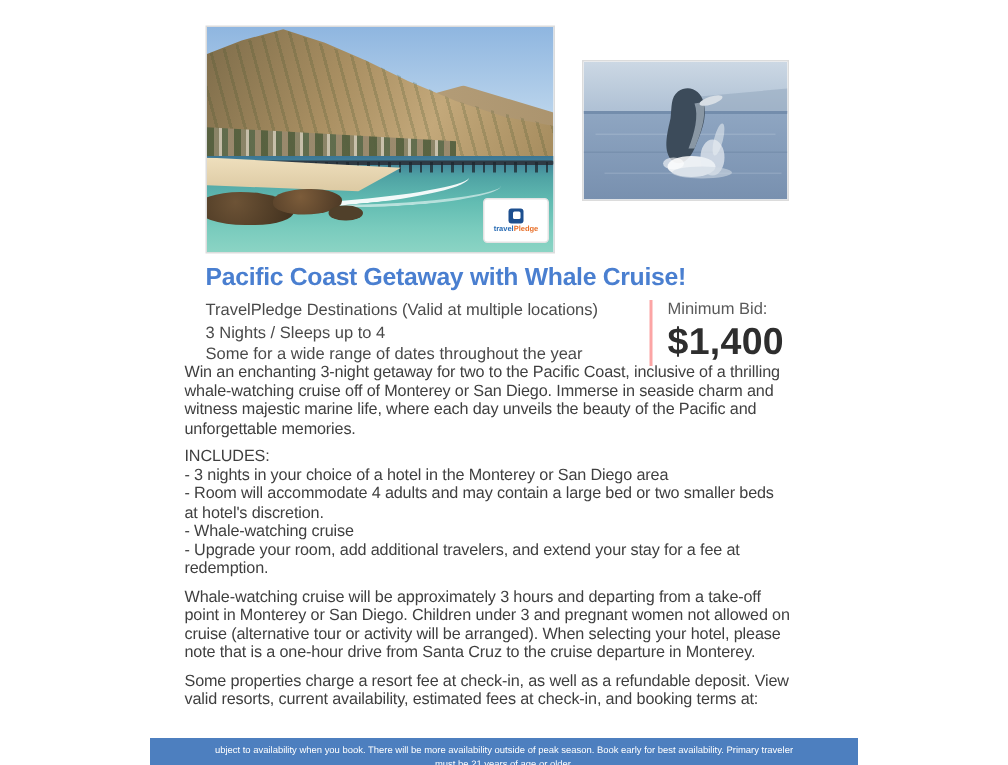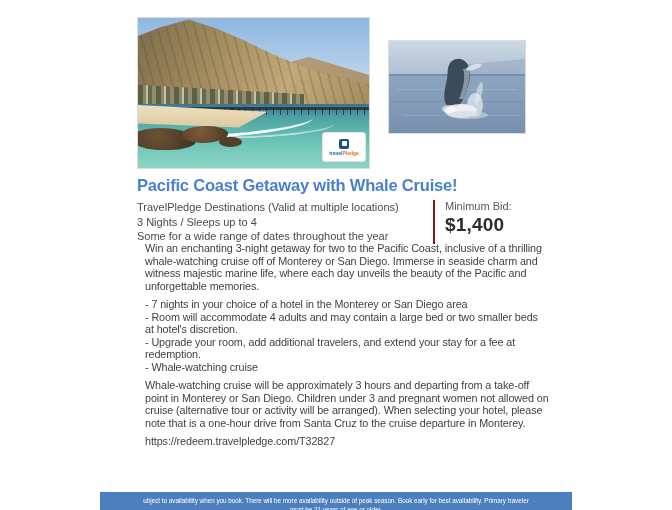--- a/index.html
+++ b/index.html
@@ -45,26 +45,26 @@
   .bp-logo-txt .t1{color:#2a6db5;} .bp-logo-txt .t2{color:#e8702a;}
 
   #whale-photo{left:388px;top:40px;width:136px;height:92px;}
   #whale-photo svg{display:block;}
 
   
   #page-title{position:absolute;left:137px;top:176px;width:420px;font-size:16.5px;font-weight:bold;
       color:#4a7fd0;letter-spacing:-.2px;}
   #info-row{position:absolute;left:137px;top:200px;width:400px;display:flex;justify-content:space-between;}
   #info-lines{font-size:11px;line-height:14.6px;color:#4a4a4a;}
-  #min-bid{border-left:2px solid #7f1d1d;padding-left:10px;margin-left:8px;min-width:92px;}
+  #min-bid{border-left:2px solid #fca5a5;padding-left:10px;margin-left:8px;min-width:92px;}
   #min-bid-label{font-size:11px;color:#5a5a5a;line-height:13px;}
-  #min-bid-value{font-size:19px;font-weight:bold;color:#2e2e2e;letter-spacing:.2px;margin-top:1px;}
+  #min-bid-value{font-size:25px;font-weight:bold;color:#2e2e2e;letter-spacing:.2px;margin-top:1px;}
 
   
-  #body-copy{position:absolute;left:145px;top:242px;width:404px;font-size:10.8px;line-height:12.5px;
+  #body-copy{position:absolute;left:123px;top:242px;width:404px;font-size:10.8px;line-height:12.5px;
       color:#3f3f3f;letter-spacing:-.1px;}
   #body-copy .para{margin:0 0 6px 0;}
   #body-copy .tight{margin:0;}
   #redeem-url{color:#3f3f3f;text-decoration:none;}
 
   
   #footer-bar{position:absolute;left:100px;top:492px;width:472px;height:30px;background:#4d7fbf;
       color:#ffffff;font-size:6.3px;line-height:9.5px;text-align:center;padding-top:3.5px;box-sizing:border-box;}
 </style>
 </head>
@@ -135,29 +135,28 @@
     </div>
     <div id="min-bid">
       <div id="min-bid-label">Minimum Bid:</div>
       <div id="min-bid-value">$1,400</div>
     </div>
   </div>
 
   <div id="body-copy">
     <p class="para">Win an enchanting 3-night getaway for two to the Pacific Coast, inclusive of a thrilling whale-watching cruise off of Monterey or San Diego. Immerse in seaside charm and witness majestic marine life, where each day unveils the beauty of the Pacific and unforgettable memories.</p>
     <div class="para">
-      <div class="tight">- 7 nights in your choice of a hotel in the Monterey or San Diego area</div>
+      <div class="tight">INCLUDES:</div>
+      <div class="tight">- 3 nights in your choice of a hotel in the Monterey or San Diego area</div>
       <div class="tight">- Room will accommodate 4 adults and may contain a large bed or two smaller beds at hotel's discretion.</div>
+      <div class="tight">- Whale-watching cruise</div>
       <div class="tight">- Upgrade your room, add additional travelers, and extend your stay for a fee at redemption.</div>
-      <div class="tight">- Whale-watching cruise</div>
     </div>
     <p class="para">Whale-watching cruise will be approximately 3 hours and departing from a take-off point in Monterey or San Diego. Children under 3 and pregnant women not allowed on cruise (alternative tour or activity will be arranged). When selecting your hotel, please note that is a one-hour drive from Santa Cruz to the cruise departure in Monterey.</p>
-    <div>
-      <a id="redeem-url" href="#">https://redeem.travelpledge.com/T32827</a>
-    </div>
+    <p class="para">Some properties charge a resort fee at check-in, as well as a refundable deposit. View valid resorts, current availability, estimated fees at check-in, and booking terms at:</p>
   </div>
 
   <div id="footer-bar">
     <div>ubject to availability when you book. There will be more availability outside of peak season. Book early for best availability. Primary traveler</div>
     <div>must be 21 years of age or older.</div>
   </div>
 
 </div>
 
 </body></html>

